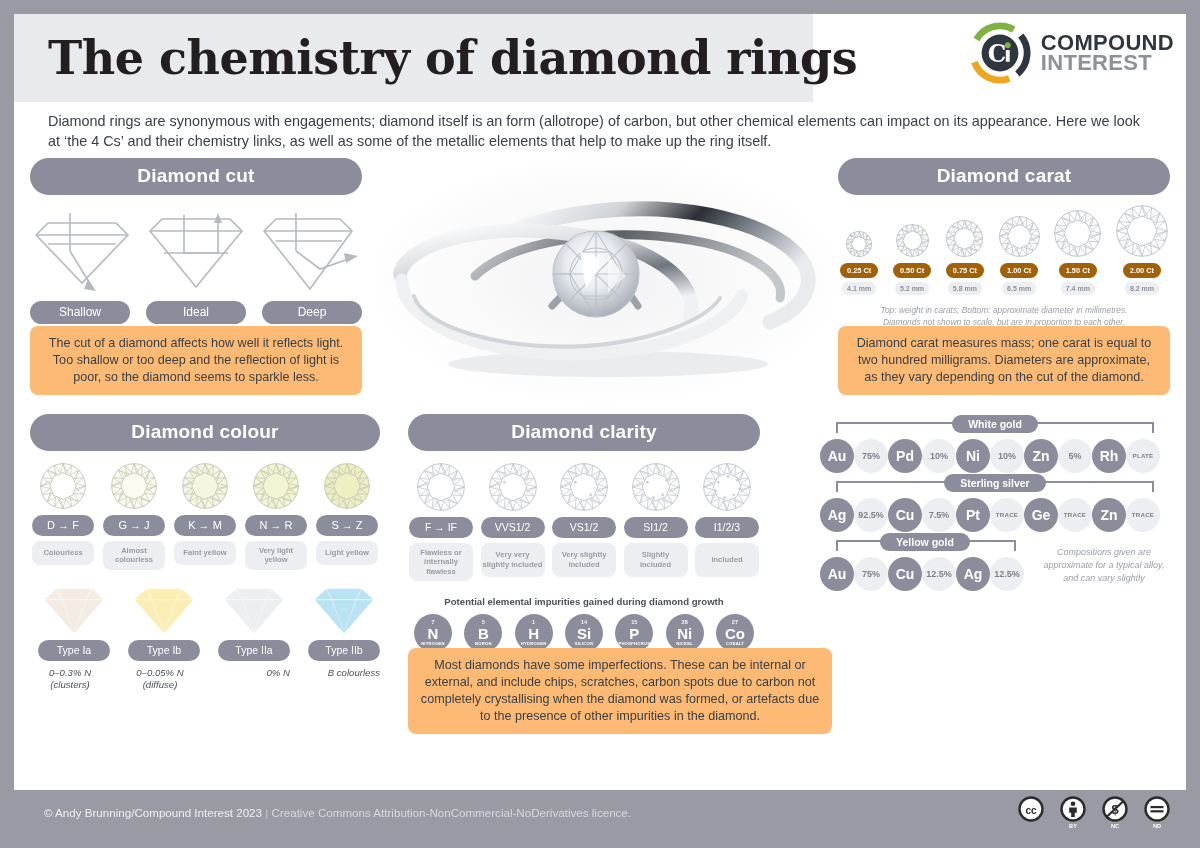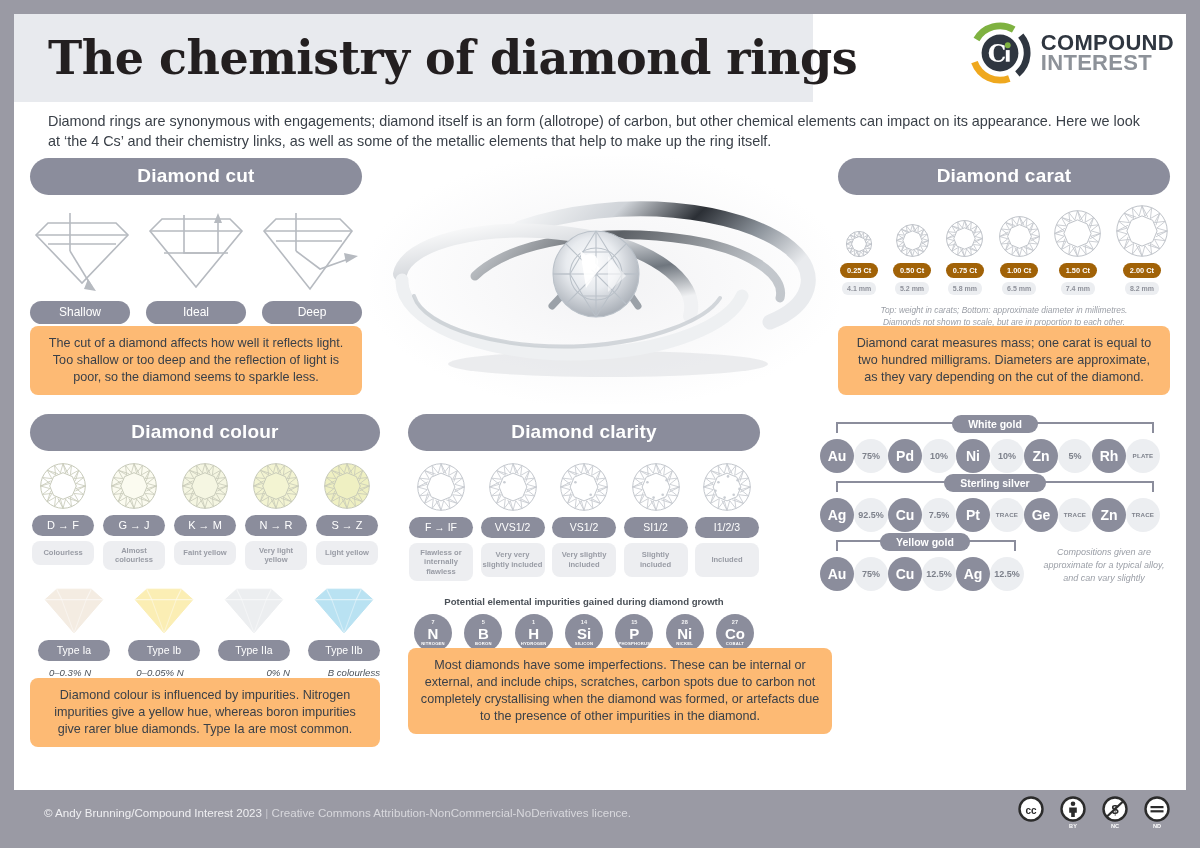--- a/index.html
+++ b/index.html
@@ -804,21 +804,20 @@
   <path d="M7.2,15.6 L18.72,5.2 L53.28,5.2 L64.8,15.6 L36,48.879999999999995 Z" fill="#b9e2f2" stroke="#b9e2f2" stroke-width="1"></path>
   <path d="M7.2,15.6 L64.8,15.6" stroke="#ffffff" stroke-width="1.4" opacity="0.55" fill="none"></path>
   <path d="M18.72,5.2 L23.76,15.6 M53.28,5.2 L48.24,15.6" stroke="#ffffff" stroke-width="1.2" opacity="0.5" fill="none"></path>
   <path d="M23.76,15.6 L36,48.879999999999995 L48.24,15.6" stroke="#ffffff" stroke-width="1.1" opacity="0.4" fill="none"></path>
 </svg>
             <div class="pill">Type IIb</div>
             <div class="type-note">B colourless</div>
           </div>
         </div>
     </div>
-    <div class="desc-box panel" id="desc-colour">Diamond colour is influenced by impurities. Nitrogen impurities give a yellow hue, whereas boron impurities give rarer blue diamonds. Type Ia are most common.</div>
 
     <div class="panel" id="panel-clarity">
       <div class="panel-head">Diamond clarity</div>
       <div class="clarity-grid" id="clarity-grid">
           <div class="clarity-col">
             <svg width="48" height="48" viewBox="0 0 48 48">
   <circle cx="24" cy="24" r="23.28" fill="#ffffff" stroke="#c3c7cd" stroke-width="1"></circle>
   <g stroke="#c3c7cd" stroke-width="0.8" fill="none">
                 <path d="M47.3,24.0 L37.7,26.7 L45.5,32.9"></path>
                 <path d="M47.3,24.0 L36.9,29.3"></path>

